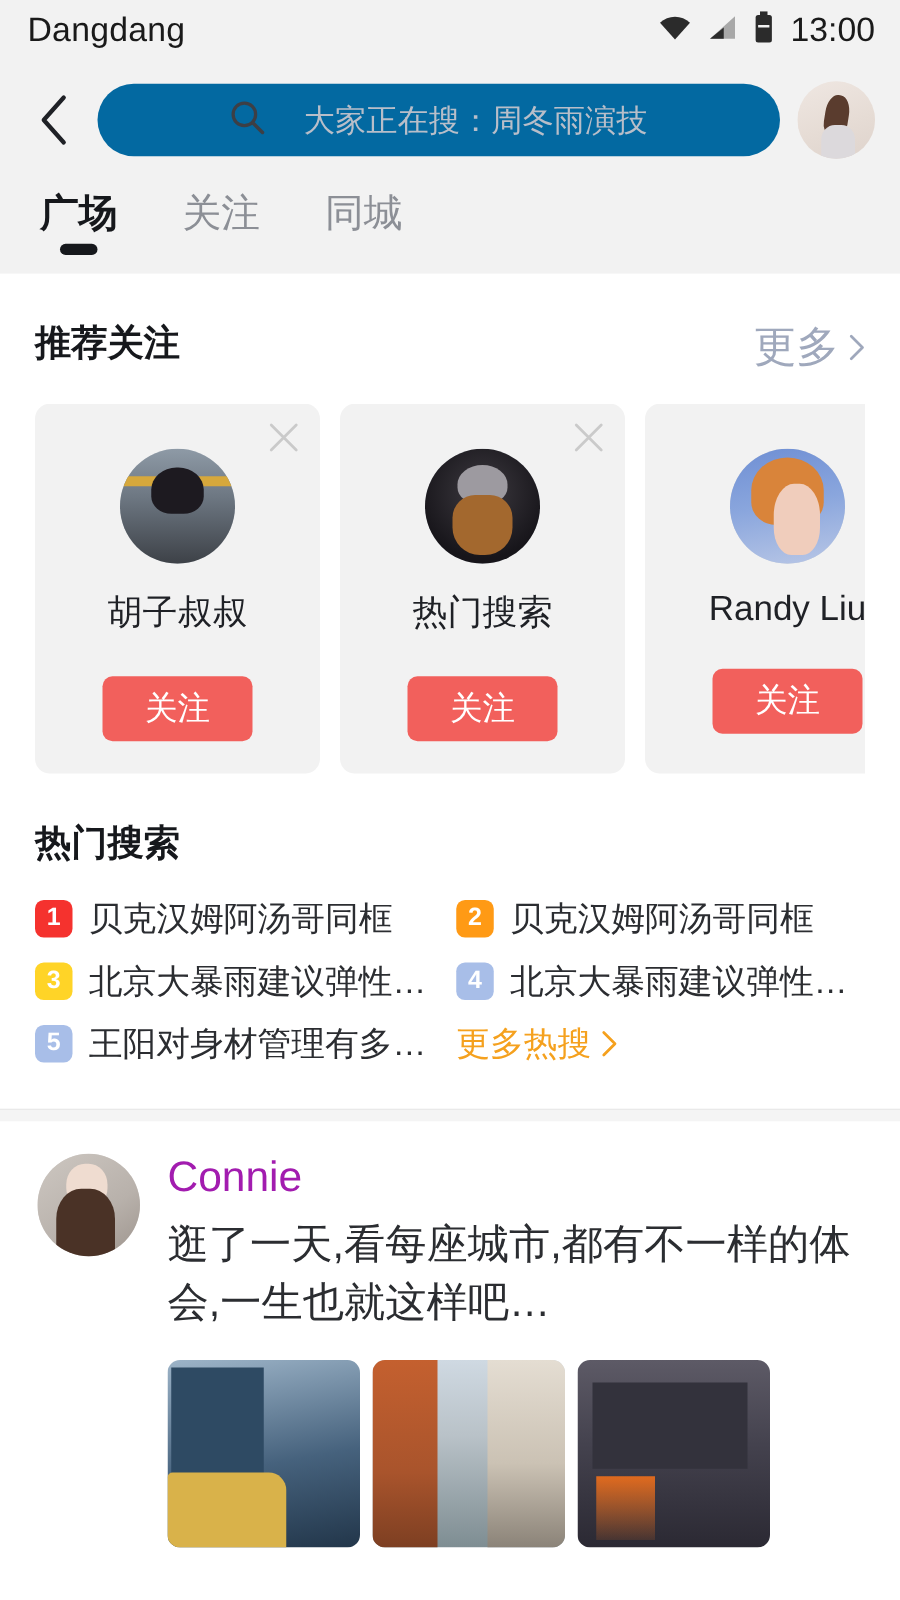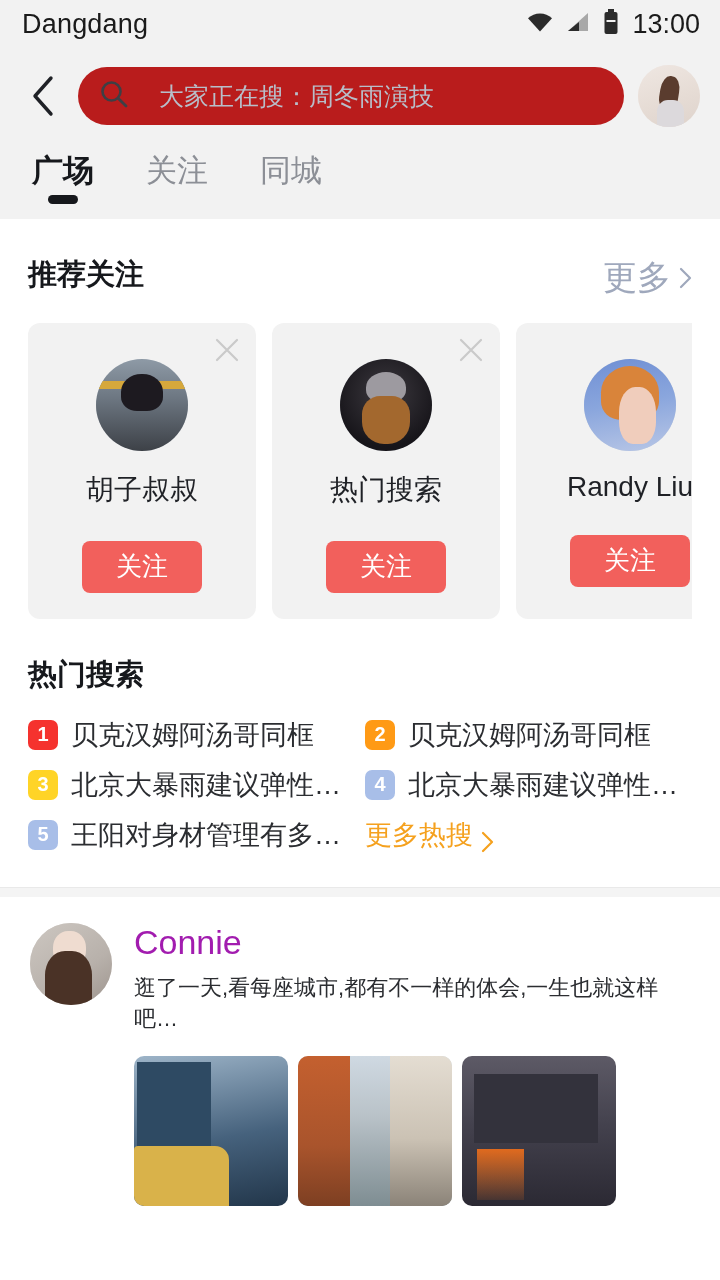--- a/index.html
+++ b/index.html
@@ -19,22 +19,22 @@
   .sb-right{ display:flex; align-items:center; gap:13px; }
   .sb-clock{ font-size:27px; color:#1a1a1a; }
 
   
   .header{
     background:#f2f2f2; height:96px;
     display:flex; align-items:center; padding:0 20px 0 22px; gap:14px;
   }
   .back-btn{ width:42px; height:50px; display:flex; align-items:center; justify-content:center; }
   .searchbar{
-    flex:1; height:58px; background:#b91c1c; border-radius:29px;
-    display:flex; align-items:center; padding:0 22px; gap:31px;
+    flex:1; height:58px; background:#0369a1; border-radius:29px;
+    display:flex; align-items:center; padding:0 22px; gap:31px;justify-content:center;
   }
   .search-ph{ font-size:25px; color:#b8bec9; white-space:nowrap; overflow:hidden; }
   .avatar-hdr{
     width:62px; height:62px; border-radius:50%;
     background:#efe9e6; overflow:hidden; position:relative; flex:none;
   }
 
   
   .tabs{
     background:#f2f2f2; height:75px;
@@ -84,33 +84,33 @@
   .hot-item{ display:flex; align-items:center; gap:13px; min-width:0; }
   .hot-rank{
     width:30px; height:30px; border-radius:7px; flex:none;
     color:#fff; font-size:20px; font-weight:bold;
     display:flex; align-items:center; justify-content:center;
   }
   .hot-text{
     font-size:27px; color:#2b2d31; white-space:nowrap;
     overflow:hidden; text-overflow:ellipsis;
   }
-  .hot-more{ display:flex; align-items:flex-end; gap:8px; font-size:27px; color:#f5a11e; }
+  .hot-more{ display:flex; align-items:center; gap:8px; font-size:27px; color:#f5a11e; }
 
   .divider{ height:10px; background:#f4f4f4; border-top:1px solid #e9e9e9; }
 
   
   .post{ display:flex; padding:26px 28px 0 30px; gap:22px; }
   .post-ava{
     width:82px; height:82px; border-radius:50%; flex:none;
     overflow:hidden; position:relative; background:#d9d4d0;
   }
   .post-body{ flex:1; min-width:0; }
   .post-user{ font-size:34px; color:#a21caf; }
-  .post-text{ font-size:22px; line-height:1.42; color:#2b2d31; margin-top:10px; }
+  .post-text{ font-size:33px; line-height:1.42; color:#2b2d31; margin-top:10px; }
   .post-imgs{ display:flex; gap:10px; margin-top:22px; }
   .post-img{ width:154px; height:150px; border-radius:10px; overflow:hidden; position:relative; }
   .post-loc{ font-size:26px; color:#5c6b9c; margin-top:22px; }
 
   
   .ph{ position:absolute; inset:0; }
 
   .ava-h{ background:linear-gradient(160deg,#efe7e2 0%,#e6dcd5 55%,#ded3cc 100%); }
   .ava-h::before{ content:""; position:absolute; left:36%; top:18%; width:30%; height:52%;
     background:#5a3c2e; border-radius:46% 46% 30% 30%; transform:rotate(9deg); }

